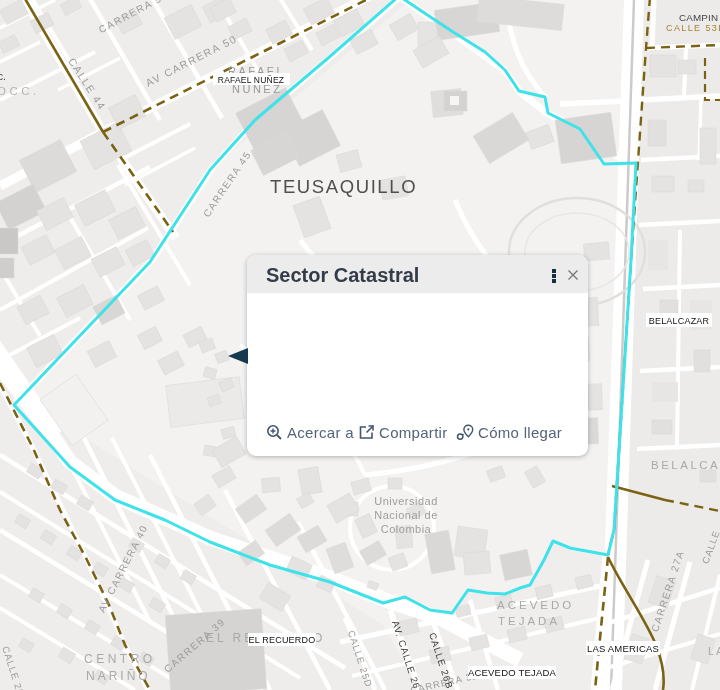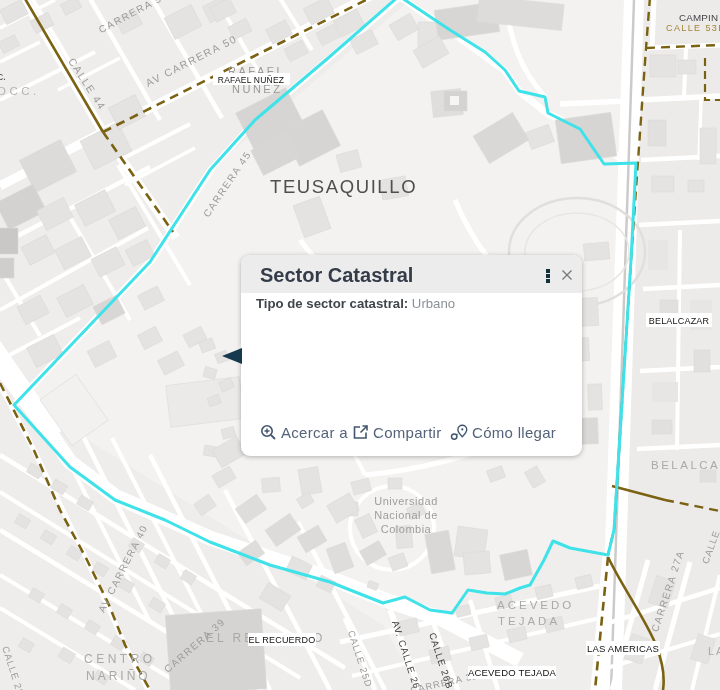--- a/index.html
+++ b/index.html
@@ -1,18 +1,18 @@
 <!DOCTYPE html>
 <html><head>
 <meta charset="utf-8">
 <style>
 html,body{margin:0;padding:0;}
 body{width:720px;height:690px;overflow:hidden;position:relative;background:#f3f2f0;font-family:"Liberation Sans",sans-serif;}
 #map{position:absolute;left:0;top:0;}
-.popup{position:absolute;left:241px;top:255px;width:341px;height:201px;background:#ffffff;border-radius:9px;box-shadow:0 1px 5px rgba(0,0,0,.28);}
+.popup{position:absolute;left:247px;top:255px;width:341px;height:201px;background:#ffffff;border-radius:9px;box-shadow:0 1px 5px rgba(0,0,0,.28);}
 .popup .ptr{position:absolute;left:-19px;top:93px;width:0;height:0;border-top:8px solid transparent;border-bottom:8px solid transparent;border-right:20px solid #17394f;}
 .phead{height:38px;background:#ececec;border-radius:9px 9px 0 0;position:relative;}
 .ptitle{position:absolute;left:19px;top:9px;font-size:20px;font-weight:bold;color:#333c48;}
 .kebab{position:absolute;left:304.5px;top:14px;width:5px;}
 .kebab i{display:block;width:4.2px;height:4.2px;background:#14303c;margin-bottom:0.6px;}
 .pclose{position:absolute;left:320px;top:13.5px;width:12px;height:12px;}
 .pbody{padding:0 15px;}
 .pbody p{margin:0;font-size:13.2px;line-height:22px;color:#8b9097;white-space:nowrap;}
 .pbody b{color:#41464d;font-weight:bold;}
 .actions{position:absolute;left:15px;top:169px;width:311px;height:20px;}
@@ -344,21 +344,20 @@
   <span class="kebab">
         <i></i>
         <i></i>
         <i></i>
       </span>
   <svg class="pclose" viewBox="0 0 12 12">
         <path d="M1.5 1.5 L10.5 10.5 M10.5 1.5 L1.5 10.5" stroke="#777777" stroke-width="1.3" fill="none"></path>
       </svg>
  </div>
  <div class="pbody">
-  <p><b>Tipo de sector catastral:</b> Urbano</p>
   <div class="actions">
    <span class="act" style="left:4px;"><svg width="17" height="17" viewBox="0 0 17 17">
             <circle cx="7" cy="7" r="5.2" stroke="#42556e" stroke-width="1.6" fill="none"></circle>
             <path d="M11 11 L15 15" stroke="#42556e" stroke-width="1.8"></path>
             <path d="M4.5 7 H9.5 M7 4.5 V9.5" stroke="#42556e" stroke-width="1.4"></path>
           </svg>Acercar a</span>
    <span class="act" style="left:96px;align-items:center;"><svg width="17" height="17" viewBox="0 0 17 17">
             <path d="M14 8.5 V14 H2.5 V3 H8" stroke="#42556e" stroke-width="1.6" fill="none"></path>
             <path d="M10.5 2 H15 V6.5" stroke="#42556e" stroke-width="1.6" fill="none"></path>
             <path d="M15 2 L8.5 8.5" stroke="#42556e" stroke-width="1.6" fill="none"></path>

